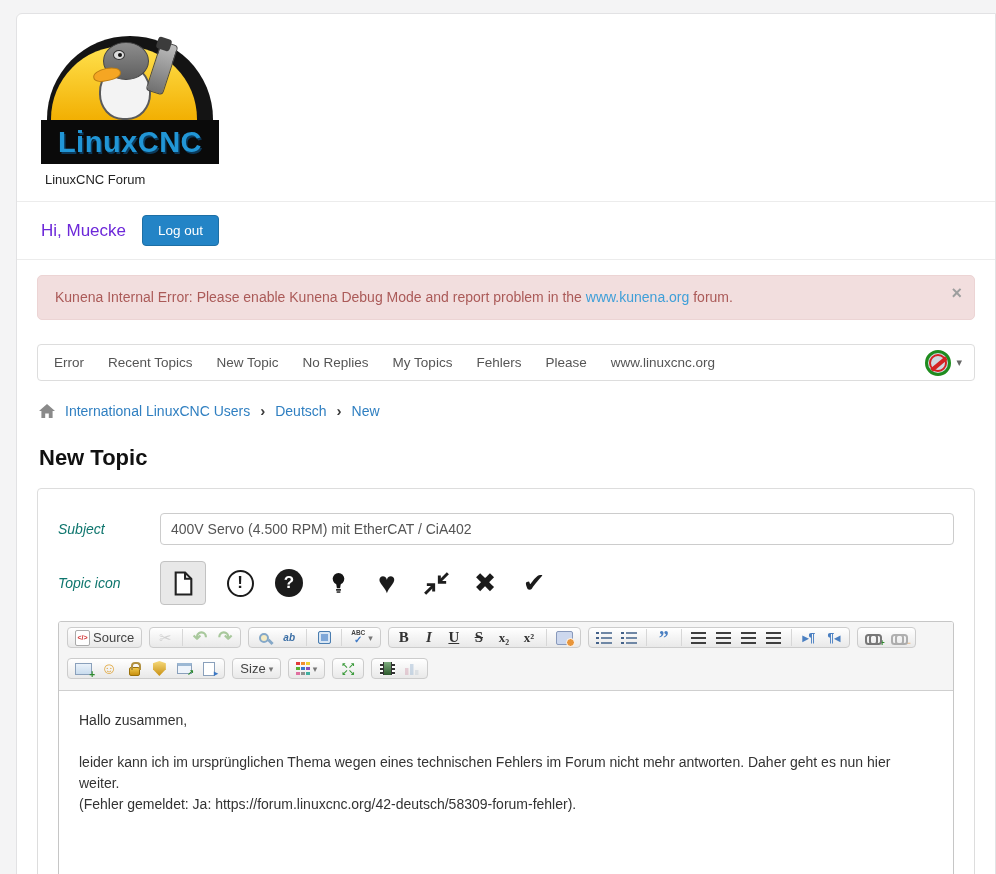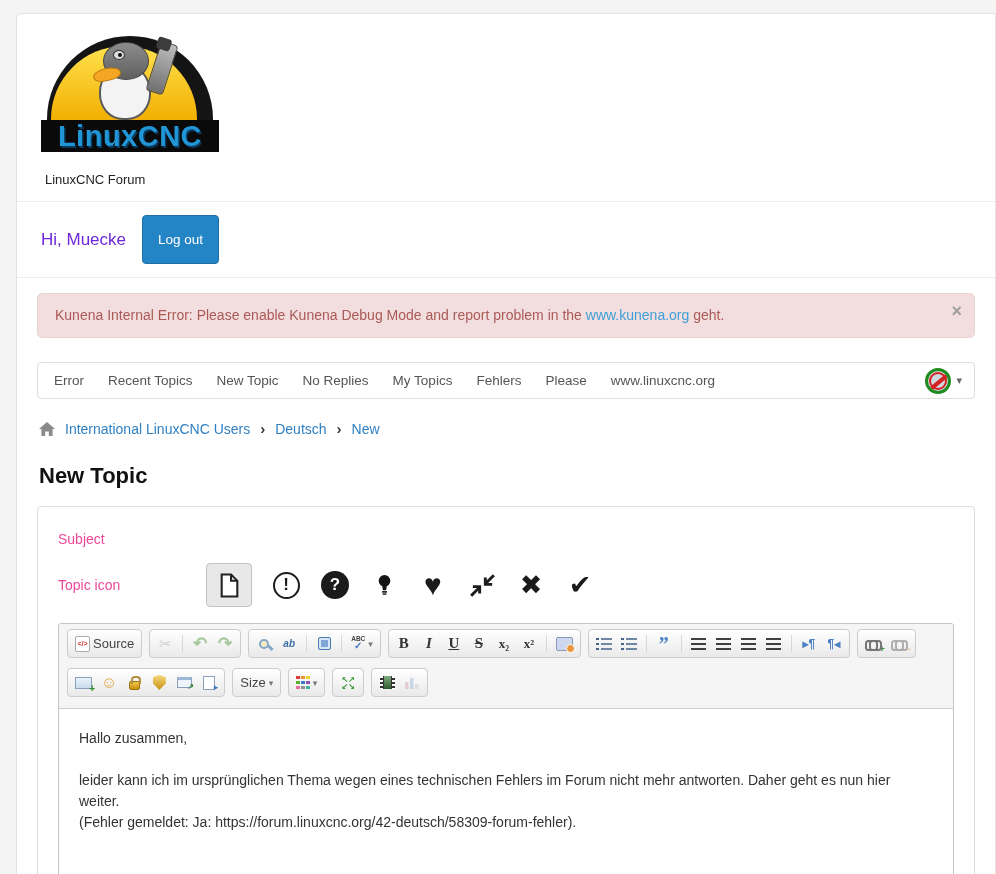--- a/index.html
+++ b/index.html
@@ -18,32 +18,32 @@
                border:2px solid #5a5a5a; border-radius:50% 50% 46% 46%; }
   .peng-head { position:absolute; left:62px; top:6px; width:46px; height:38px;
                background:linear-gradient(#8d8d8d,#5f5f5f); border-radius:50%; border:1px solid #444; }
   .peng-eye { position:absolute; left:72px; top:14px; width:12px; height:10px; background:#ddd; border-radius:50%; border:1px solid #333; }
   .peng-pupil { position:absolute; left:77px; top:17px; width:4px; height:4px; background:#111; border-radius:50%; }
   .peng-beak { position:absolute; left:52px; top:32px; width:28px; height:13px; background:#f5a623;
                border-radius:60% 60% 50% 50%; transform:rotate(-12deg); border:1px solid #b97a10; }
   .wrench { position:absolute; left:112px; top:6px; width:18px; height:52px; background:linear-gradient(#bdbdbd,#707070);
             border-radius:4px; transform:rotate(18deg); border:1px solid #4a4a4a; }
   .wrench-notch { position:absolute; left:116px; top:2px; width:14px; height:12px; background:#3c3c3c; border-radius:3px; transform:rotate(18deg); }
-  .banner { position:absolute; left:0; top:84px; width:178px; height:32px; background:#0a0a0a;
+  .banner { position:absolute; left:0; top:84px; width:178px; height:44px; background:#0a0a0a;
             display:flex; align-items:center; justify-content:center; }
   .banner-text { color:#2196d6; font-weight:bold; font-size:29px; letter-spacing:.5px; text-shadow:1.5px 1.5px 0 #0b3a5c; }
   .site-name { margin:12px 0 0 4px; font-size:13px; color:#222; }
 
   .divider { border:none; border-top:1px solid #ececec; margin:14px -20px 0 -20px; }
 
   
   .user-row { display:flex; align-items:center; gap:16px; padding:13px 0 13px 4px; }
   .greeting { font-size:17px; color:#6d28d9; }
   .btn-logout { background:#2384c6; color:#fff; border:1px solid #1d6fa5; border-radius:4px;
-                font-size:13.5px; padding:16px 15px; cursor:pointer; font-family:inherit; }
+                font-size:13.5px; padding:7px 15px; cursor:pointer; font-family:inherit; }
 
   
   .alert { position:relative; margin-top:15px; background:#f2dede; border:1px solid #ecd4d4;
            border-radius:5px; padding:13px 36px 14px 17px; }
   .alert-title { color:#a94442; font-weight:bold; font-size:14.5px; margin-bottom:9px; }
   .alert-msg { color:#ab5a58; font-size:14px; }
   .alert-msg a { color:#3f9fd8; text-decoration:none; }
   .alert-close { position:absolute; right:12px; top:8px; color:#9e9e9e; font-weight:bold; font-size:18px;
                  background:none; border:none; cursor:pointer; line-height:1; font-family:inherit; }
 
@@ -63,39 +63,39 @@
   
   .breadcrumb { display:flex; align-items:center; gap:10px; margin:21px 0 0 2px; font-size:14px; }
   .breadcrumb a { color:#2f7fc1; text-decoration:none; }
   .crumb-sep { color:#3b3b3b; font-weight:bold; font-size:15px; }
 
   .page-title { margin:26px 0 0 2px; font-size:22px; font-weight:bold; color:#111; }
 
   
   .panel { margin-top:17px; border:1px solid #ddd; border-radius:4px; background:#fff; padding:24px 20px 30px 20px; }
   .form-row { display:flex; align-items:center; margin-bottom:16px; }
-  .form-label { width:102px; font-size:14px; color:#ec4899; flex:0 0 102px; }
+  .form-label { width:102px; font-size:14px; color:#0f766e; flex:0 0 102px;font-style:italic; }
   .subject-input { flex:1; height:32px; border:1px solid #ccc; border-radius:4px; padding:0 10px;
                    font-size:14px; color:#555; font-family:inherit; }
-  .icon-row { align-items:center;gap:46px; }
+  .icon-row { align-items:center; }
   .topic-icons { display:flex; align-items:center; gap:19px; }
   .ticon { display:inline-flex; align-items:center; justify-content:center; cursor:pointer; min-width:30px; height:40px; }
   .ticon-selected { background:#e8e8e8; border:1px solid #c2c2c2; border-radius:4px; width:46px; height:44px; }
   .t-excl { width:27px; height:27px; border:2.5px solid #1b1b1b; border-radius:50%; display:flex; align-items:center;
             justify-content:center; font-weight:bold; font-size:17px; color:#1b1b1b; }
   .t-quest { width:28px; height:28px; background:#1b1b1b; border-radius:50%; display:flex; align-items:center;
              justify-content:center; font-weight:bold; font-size:17px; color:#fff; }
   .t-glyph { font-size:30px; color:#1b1b1b; line-height:1; }
 
   
   .editor { margin-top:8px; border:1px solid #c6c6c6; border-radius:3px; overflow:hidden; }
   .toolbar { background:#f5f5f5; padding:5px 8px 0 8px; display:flex; gap:7px; flex-wrap:wrap; }
   .toolbar.last { padding-bottom:6px; border-bottom:1px solid #cfcfcf; }
   .tb-group { display:inline-flex; align-items:center; border:1px solid #ccc; border-radius:4px;
-              background:linear-gradient(#ffffff,#e9e9e9); padding:0 7px; height:29px; gap:9px; margin-bottom:5px; }
+              background:linear-gradient(#ffffff,#e9e9e9); padding:0 7px; height:21px; gap:9px; margin-bottom:5px; }
   .tb-btn { display:inline-flex; align-items:center; justify-content:center; min-width:16px; height:22px;
             cursor:pointer; font-size:14px; color:#333; gap:3px; }
   .tb-sep { width:1px; height:17px; background:#d7d7d7; }
   .dim { opacity:.55; }
   .src-ic { width:15px; height:16px; border:1px solid #aaa; background:#fff; border-radius:2px; color:#d03030;
             font-size:7px; font-weight:bold; display:flex; align-items:center; justify-content:center; }
   .src-label { font-size:13px; color:#444; }
   .g-cut { color:#b5b5b5; font-size:15px; }
   .g-undo { color:#a8c89c; font-size:17px; font-weight:bold; }
   .i-mag { width:10px; height:10px; border:2px solid #85a8c8; border-radius:50%; background:#f6ecc4; position:relative; }
@@ -184,21 +184,21 @@
   <hr class="divider">
 
   <div class="user-row">
     <span class="greeting">Hi, Muecke</span>
     <button class="btn-logout">Log out</button>
   </div>
 
   <hr class="divider" style="margin-top:0;">
 
   <div class="alert">
-    <div class="alert-msg"><span>Kunena Internal Error: Please enable Kunena Debug Mode and report problem in the </span><a href="#">www.kunena.org</a><span> geht.</span></div>
+    <div class="alert-msg"><span>Kunena Internal Error: Please enable Kunena Debug Mode and report problem in the </span><a href="#">www.kunena.org</a><span> forum.</span></div>
     <button class="alert-close">×</button>
   </div>
 
   <div class="navbar">
     <div class="nav-items">
       <a href="#">Error</a>
       <a href="#">Recent Topics</a>
       <a href="#">New Topic</a>
       <a href="#">No Replies</a>
       <a href="#">My Topics</a>
@@ -224,20 +224,21 @@
     <span class="crumb-sep">›</span>
     <a href="#">New</a>
   </div>
 
   <h1 class="page-title">New Topic</h1>
 
   <div class="panel">
 
     <div class="form-row">
       <label class="form-label">Subject</label>
+      <input class="subject-input" type="text" value="400V Servo (4.500 RPM) mit EtherCAT / CiA402" style="">
     </div>
 
     <div class="form-row icon-row">
       <label class="form-label">Topic icon</label>
       <div class="topic-icons">
         <span class="ticon ticon-selected">
           <svg viewBox="0 0 20 24" width="21" height="25">
               <path d="M2.5 1.5h9l6 6v15h-15z" fill="#fff" stroke="#222" stroke-width="2"></path>
               <path d="M11.5 1.5v6h6" fill="none" stroke="#222" stroke-width="2"></path>
             </svg>

